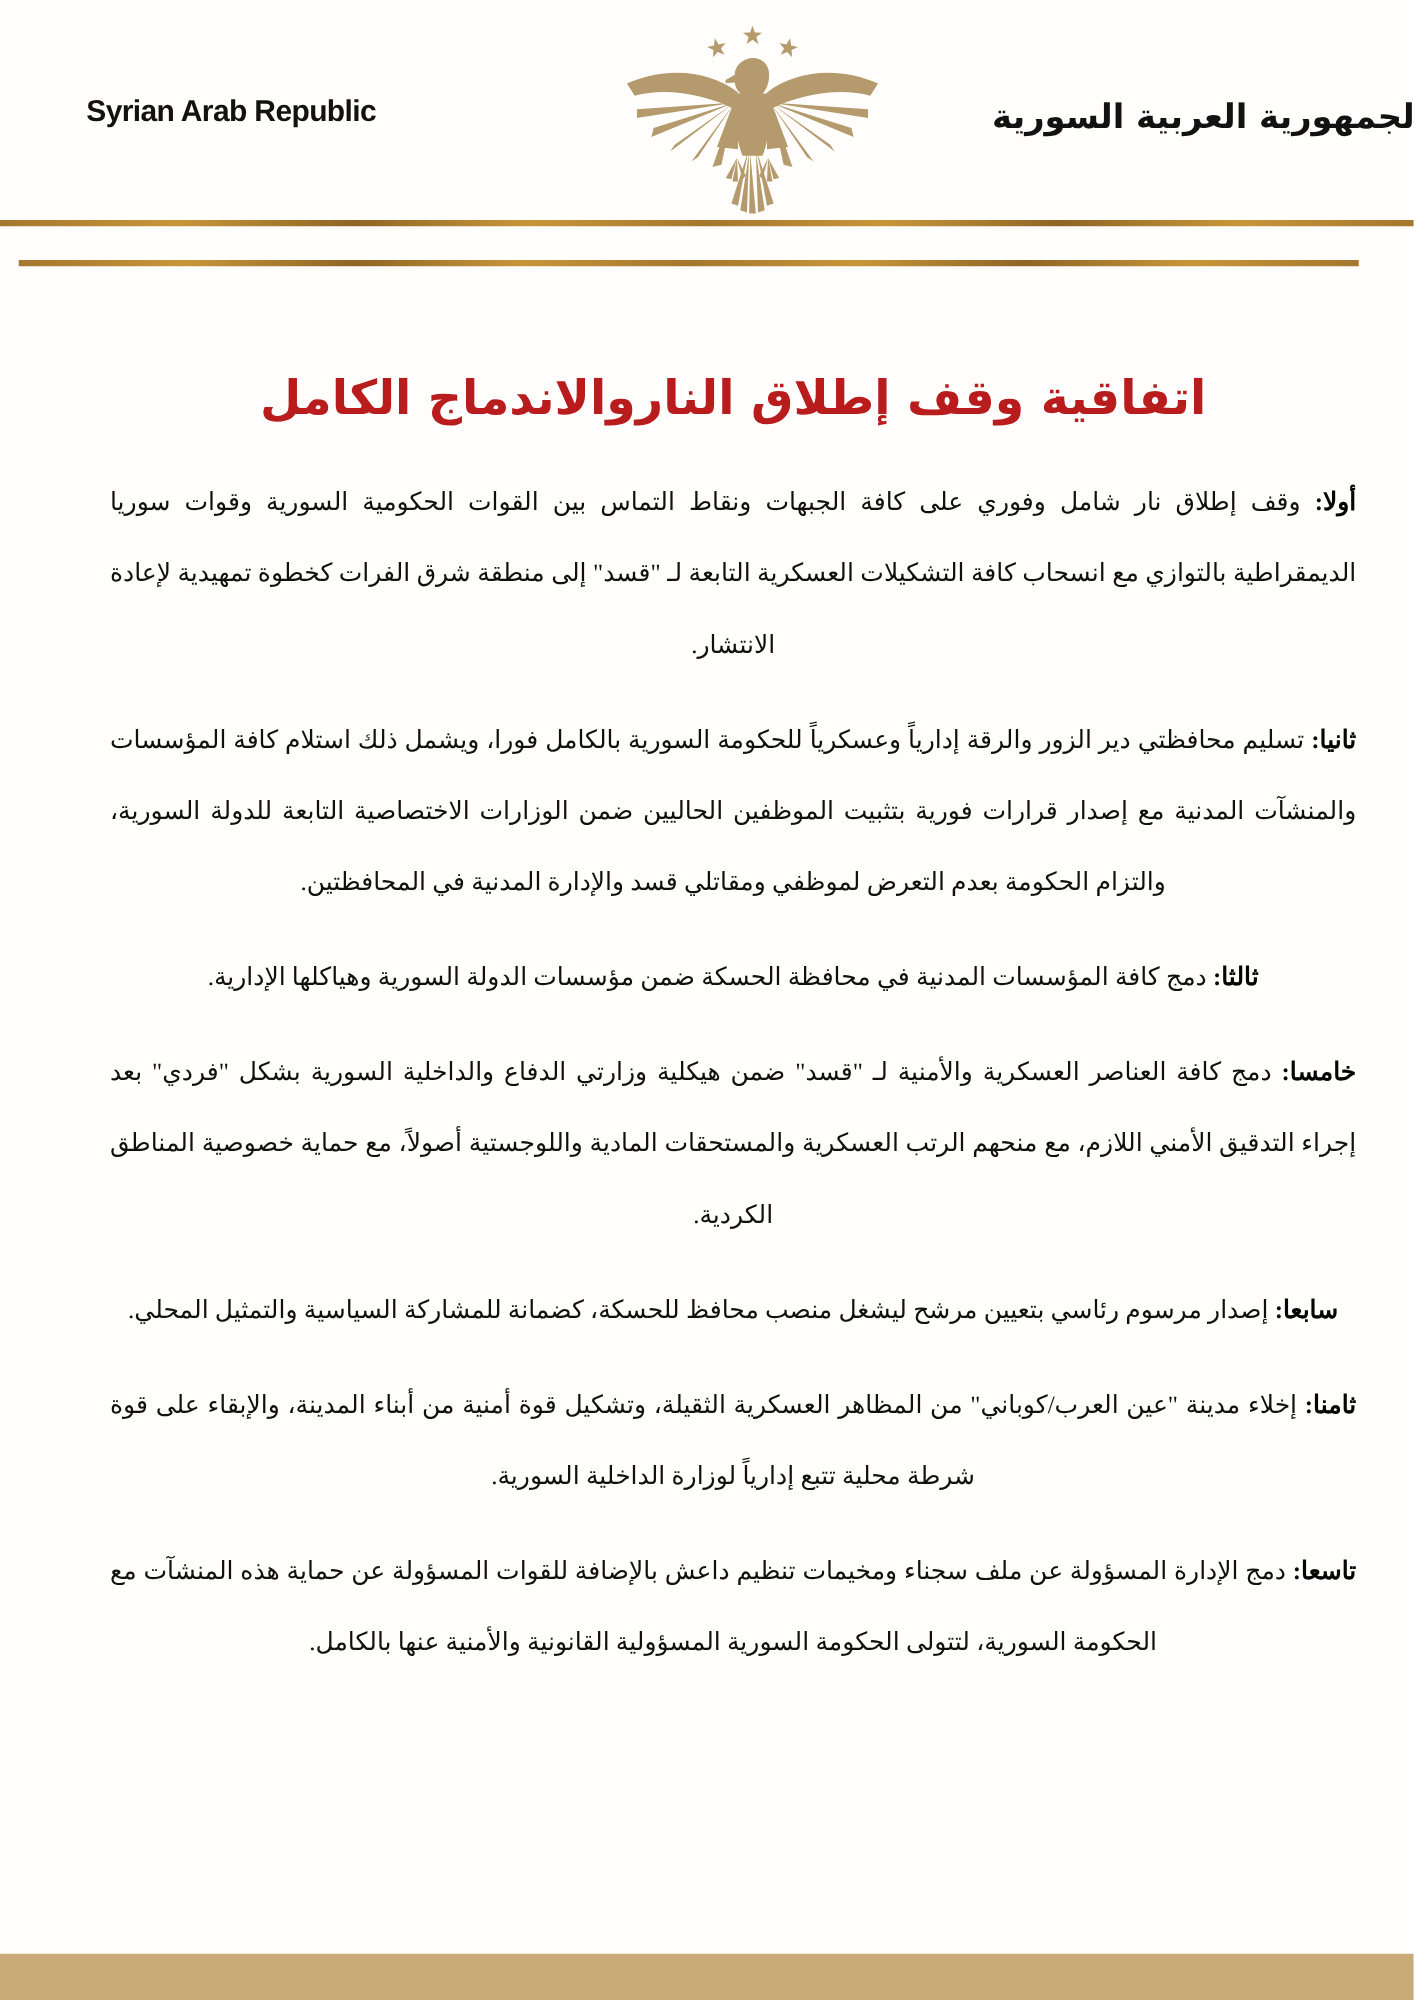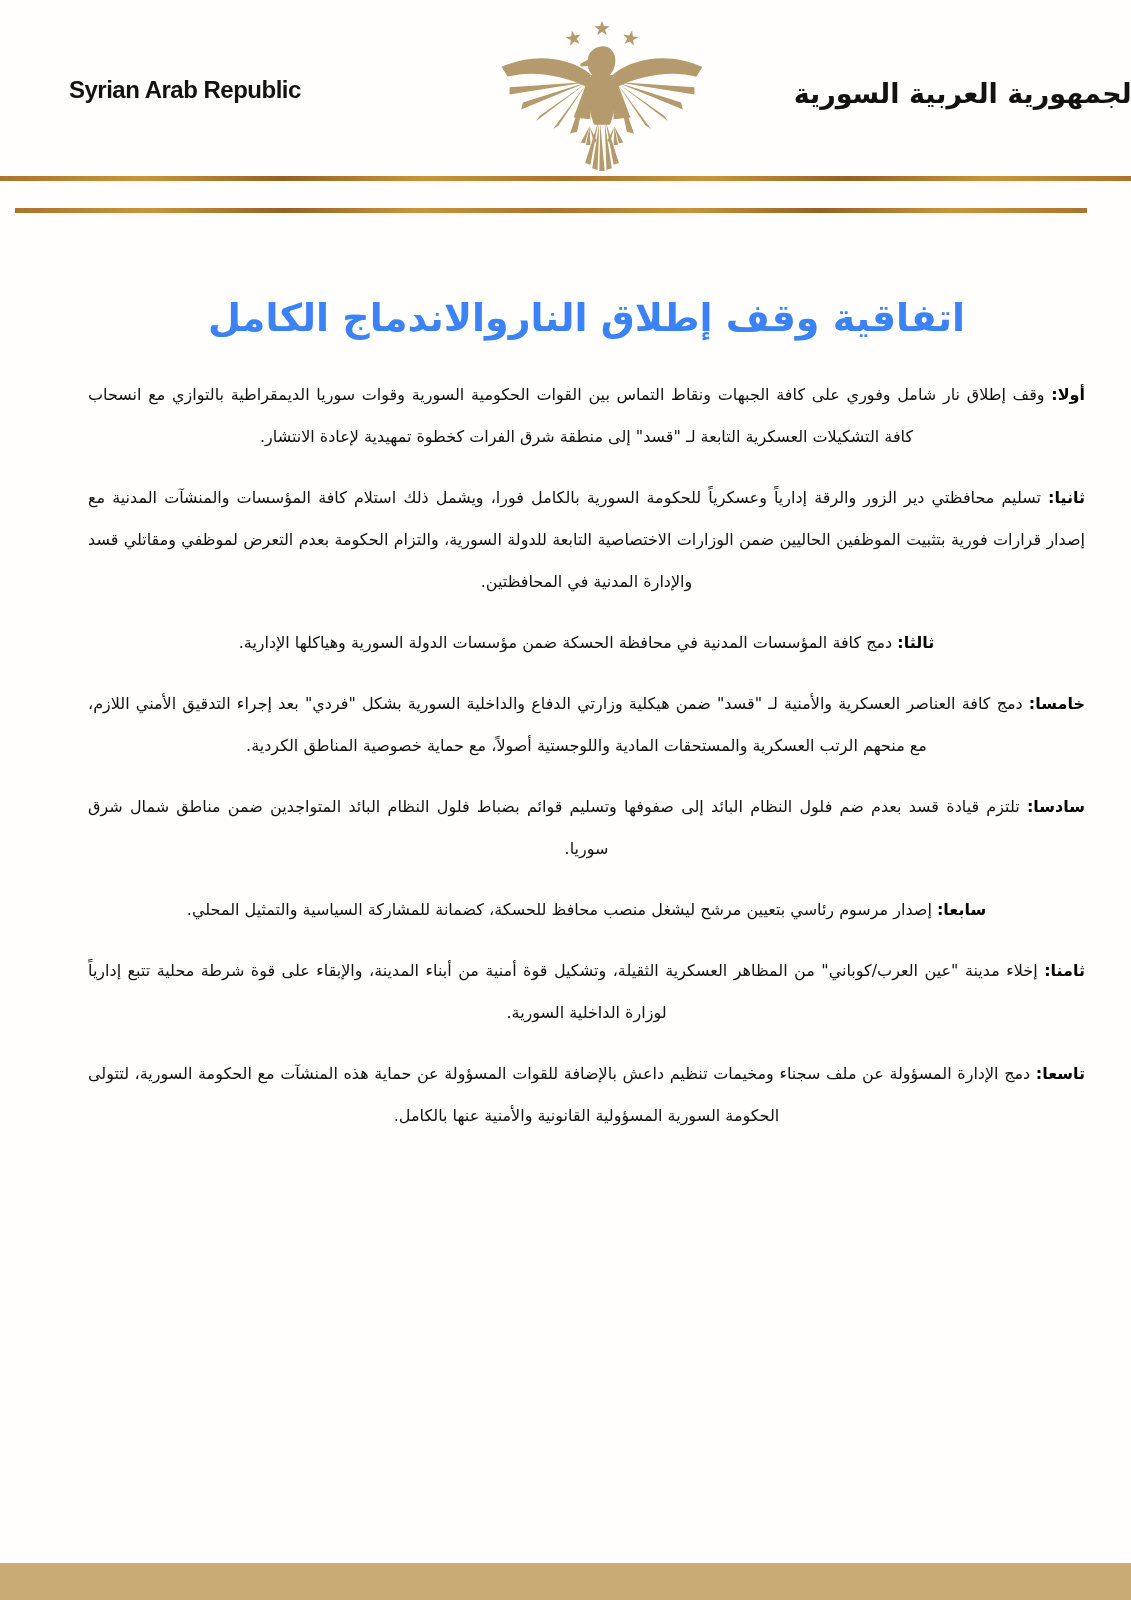--- a/index.html
+++ b/index.html
@@ -45,29 +45,30 @@
   
   .doc {
     position: absolute; top: 296px; left: 88px; right: 46px;
     direction: rtl;
   }
   .doc-title {
     text-align: center;
     font-size: 38px;
     font-weight: bold;
     margin: 0 0 34px 0;
-    color: #3b82f6;
+    color: #b91c1c;
   }
   .clause {
-    font-size: 16px;
-    line-height: 42px;
+    font-size: 20px;
+    line-height: 57px;
     text-align: justify;
     text-align-last: center;
     margin: 0 0 19px 0;
     color: #101010;
+    font-family: Liberation Serif, serif;
   }
   .clause .lead { font-weight: bold; color: #050505; }
   
   .footer-band {
     position: absolute; bottom: 0; left: 0;
     width: 1131px; height: 37px;
     background: #c9ab77;
   }
 </style>
 </head>
@@ -141,21 +142,20 @@
 
     <p class="clause"><span class="lead">أولا:</span> <span>وقف إطلاق نار شامل وفوري على كافة الجبهات ونقاط التماس بين القوات الحكومية السورية وقوات سوريا الديمقراطية بالتوازي مع انسحاب كافة التشكيلات العسكرية التابعة لـ "قسد" إلى منطقة شرق الفرات كخطوة تمهيدية لإعادة الانتشار.</span></p>
 
     <p class="clause"><span class="lead">ثانيا:</span> <span>تسليم محافظتي دير الزور والرقة إدارياً وعسكرياً للحكومة السورية بالكامل فورا، ويشمل ذلك استلام كافة المؤسسات والمنشآت المدنية مع إصدار قرارات فورية بتثبيت الموظفين الحاليين ضمن الوزارات الاختصاصية التابعة للدولة السورية، والتزام الحكومة بعدم التعرض لموظفي ومقاتلي قسد والإدارة المدنية في المحافظتين.</span></p>
 
     <p class="clause"><span class="lead">ثالثا:</span> <span>دمج كافة المؤسسات المدنية في محافظة الحسكة ضمن مؤسسات الدولة السورية وهياكلها الإدارية.</span></p>
 
 
     <p class="clause"><span class="lead">خامسا:</span> <span>دمج كافة العناصر العسكرية والأمنية لـ "قسد" ضمن هيكلية وزارتي الدفاع والداخلية السورية بشكل "فردي" بعد إجراء التدقيق الأمني اللازم، مع منحهم الرتب العسكرية والمستحقات المادية واللوجستية أصولاً، مع حماية خصوصية المناطق الكردية.</span></p>
 
-    <p class="clause"><span class="lead">سادسا:</span> <span>تلتزم قيادة قسد بعدم ضم فلول النظام البائد إلى صفوفها وتسليم قوائم بضباط فلول النظام البائد المتواجدين ضمن مناطق شمال شرق سوريا.</span></p>
 
     <p class="clause"><span class="lead">سابعا:</span> <span>إصدار مرسوم رئاسي بتعيين مرشح ليشغل منصب محافظ للحسكة، كضمانة للمشاركة السياسية والتمثيل المحلي.</span></p>
 
     <p class="clause"><span class="lead">ثامنا:</span> <span>إخلاء مدينة "عين العرب/كوباني" من المظاهر العسكرية الثقيلة، وتشكيل قوة أمنية من أبناء المدينة، والإبقاء على قوة شرطة محلية تتبع إدارياً لوزارة الداخلية السورية.</span></p>
 
     <p class="clause"><span class="lead">تاسعا:</span> <span>دمج الإدارة المسؤولة عن ملف سجناء ومخيمات تنظيم داعش بالإضافة للقوات المسؤولة عن حماية هذه المنشآت مع الحكومة السورية، لتتولى الحكومة السورية المسؤولية القانونية والأمنية عنها بالكامل.</span></p>
   </div>
 
   <div class="footer-band"></div>
 

